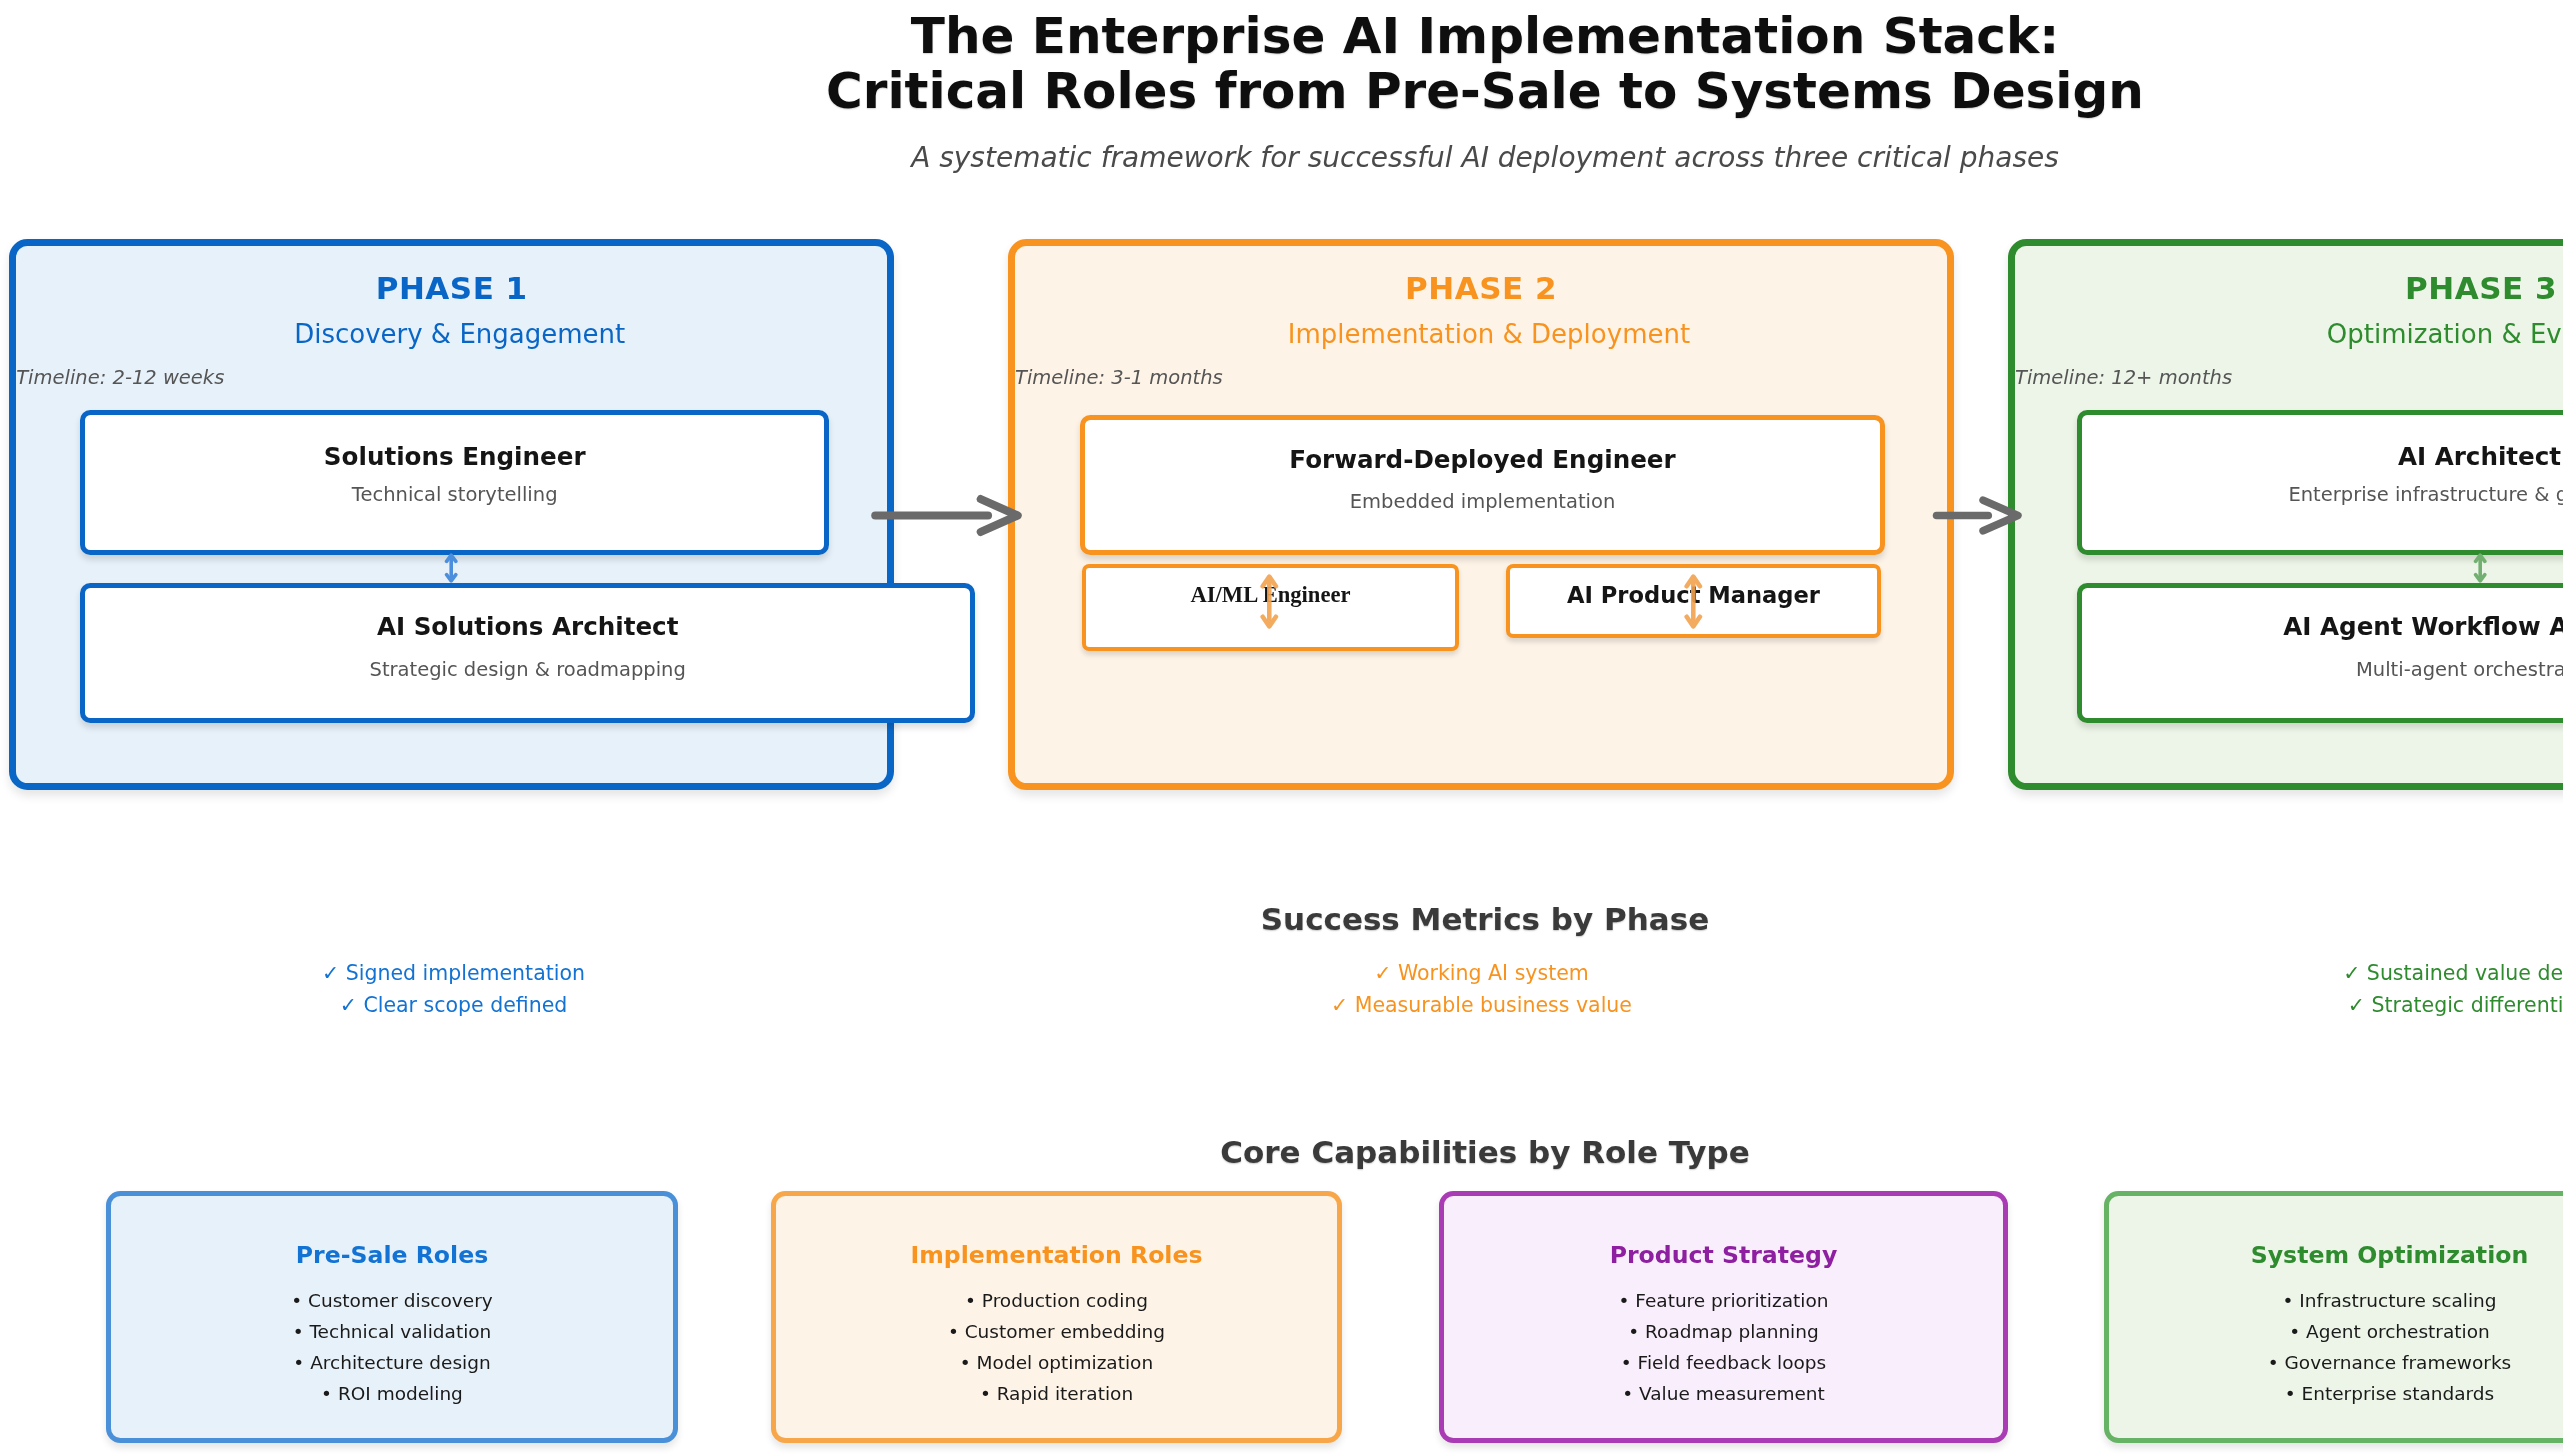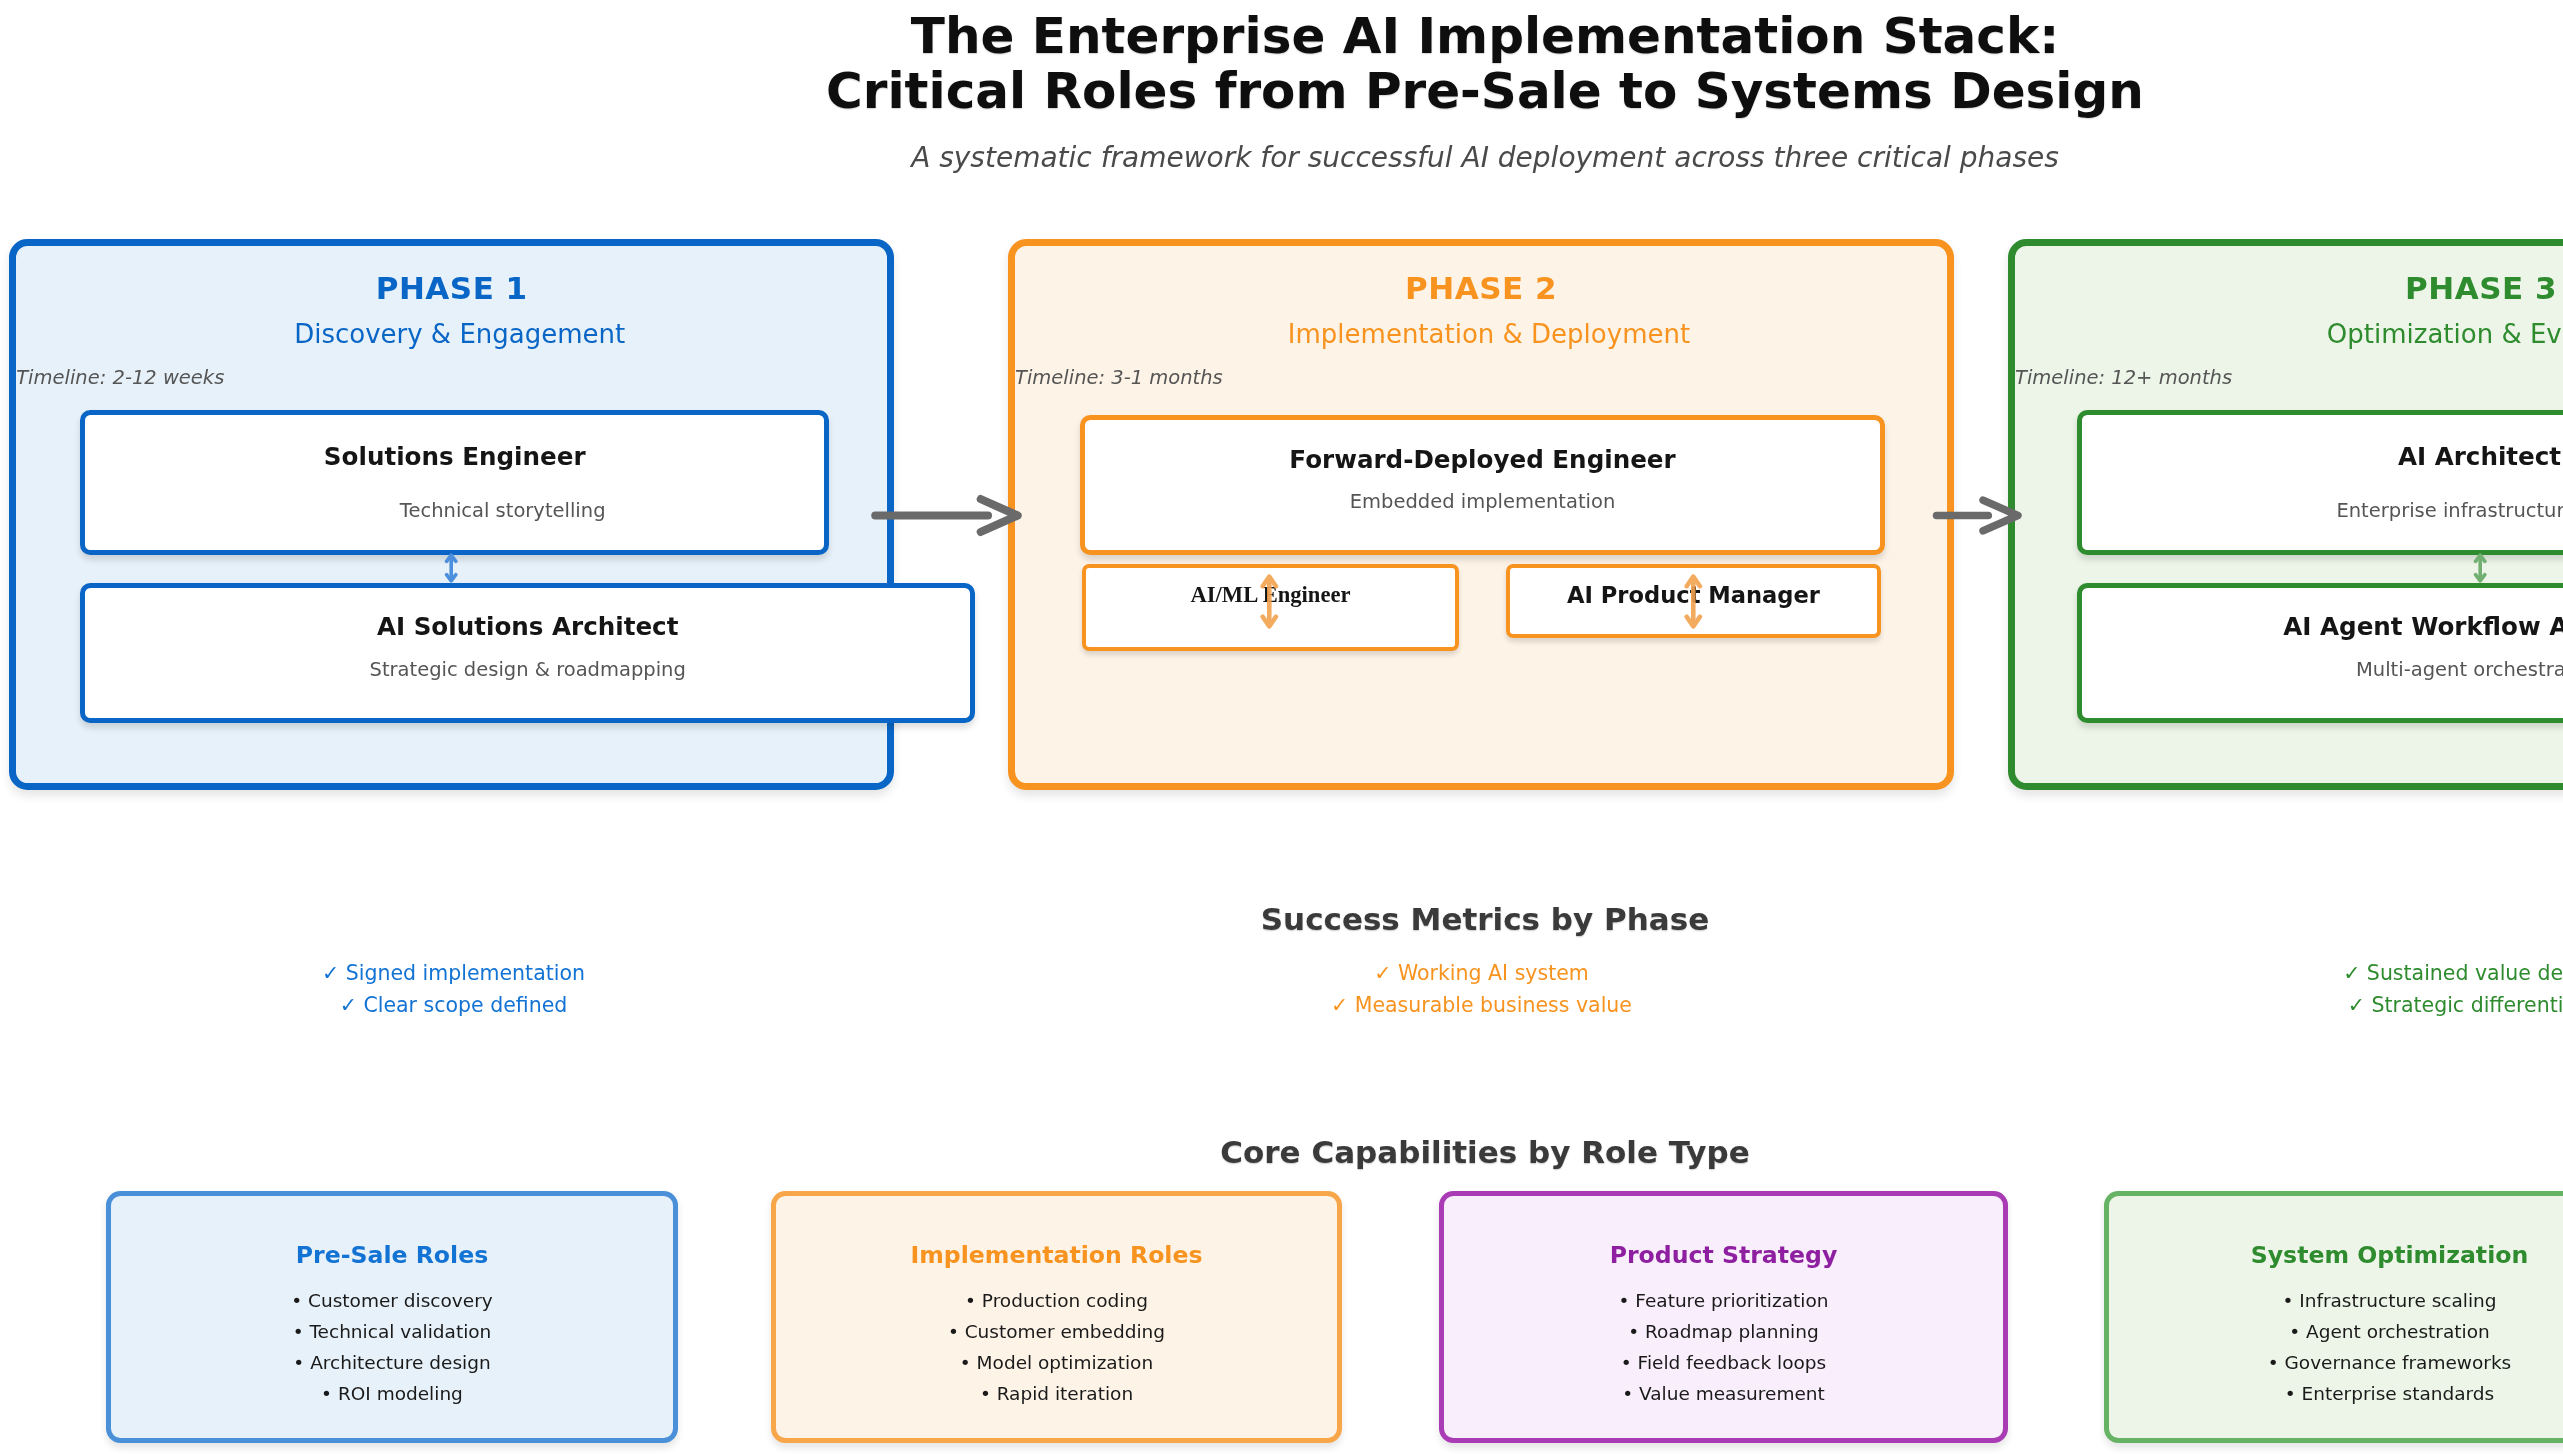--- a/index.html
+++ b/index.html
@@ -53,21 +53,21 @@
                box-shadow:0 3.6px 5.1px rgba(0,0,0,.13);}
   .p2 .subrole-box{border:4.1px solid #f7931e;}
   #p2-sub-a{left:67px;top:318px;width:377px;height:87px;font-family:Liberation Serif, serif;}
   #p2-sub-b{left:491px;top:318px;width:375px;height:74px;}
   .subrole-title{position:absolute;top:14.4px;left:0;width:100%;text-align:center;
                  font-size:22.6px;font-weight:bold;color:#151515;}
   
   #p3-box-a{left:62px;top:164px;width:805px;height:145px;}
   #p3-box-b{left:62px;top:337px;width:805px;height:140px;}
 
-  .title-a{top:27px;} .sub-a{top:84px;padding-left:48px;}
+  .title-a{top:27px;} .sub-a{top:68px;}
   .title-b{top:23.6px;} .sub-b{top:70px;}
   .title-f{top:25px;} .sub-f{top:70px;}
 
   
   .conn{position:absolute;}
   #arrow-p1p2{left:870px;top:494px;}
   #arrow-p2p3{left:1932px;top:494px;}
   #link-p1{left:444px;top:552px;}
   #link-p3{left:2473px;top:552px;}
   #sub-arrow-1{left:1258px;top:573px;z-index:5;}

